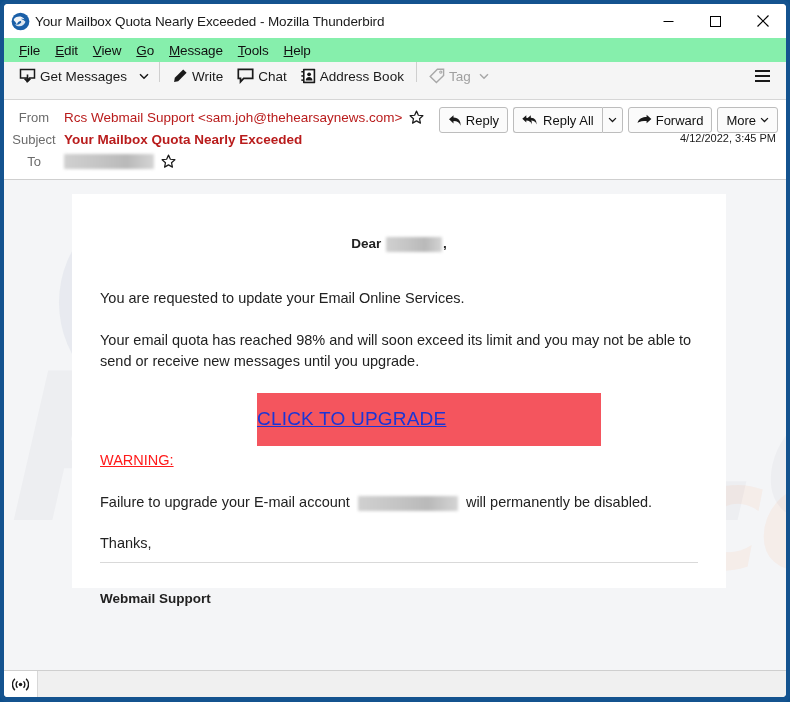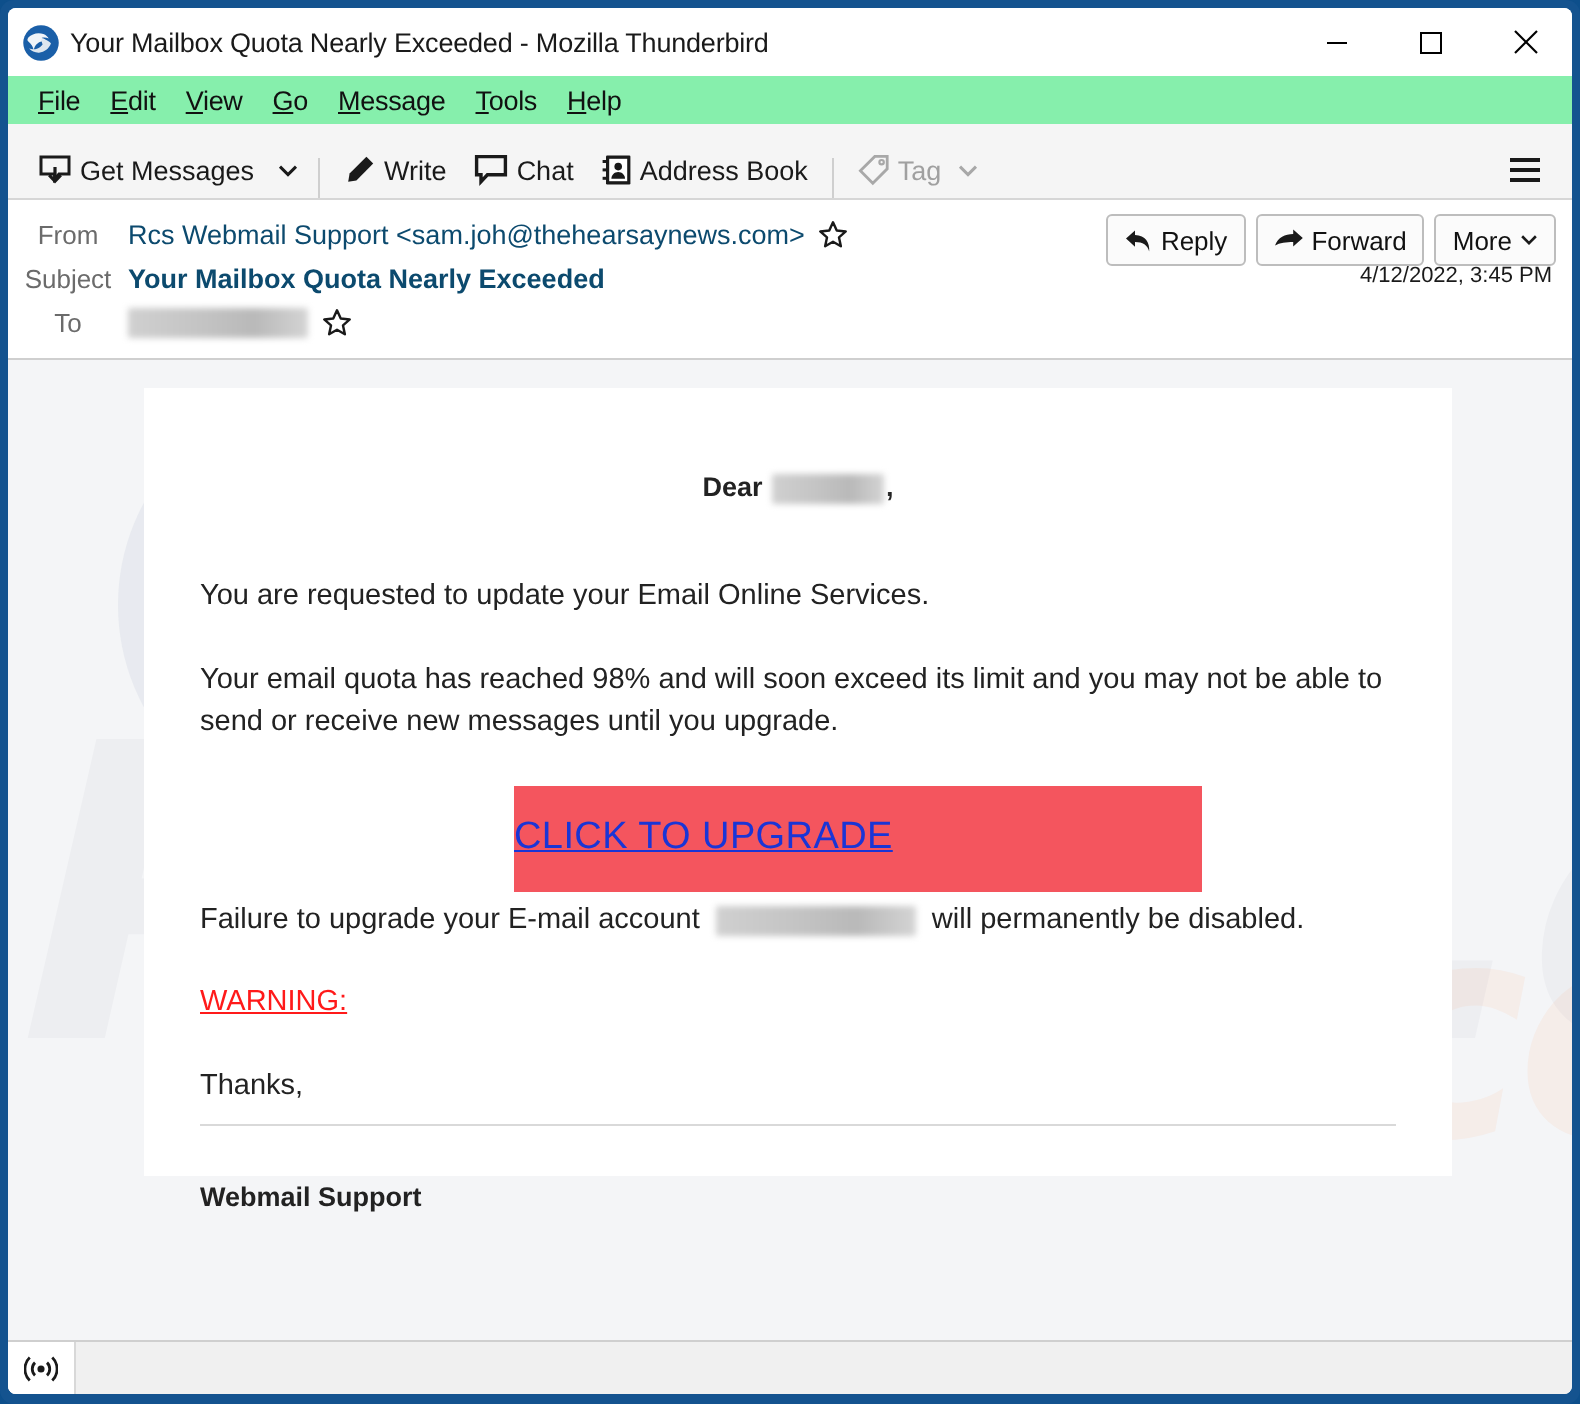--- a/index.html
+++ b/index.html
@@ -80,21 +80,21 @@
     letter-spacing: -0.15px;
   }
   .menu-item u { text-decoration: underline; }
 
   
   #toolbar {
     height: 38px; min-height: 38px;
     background: #f5f5f5;
     border-bottom: 1px solid #d6d6d6;
     display: flex;
-    align-items: flex-end;
+    align-items: flex-start;
     padding: 0 6px 0 8px;
     position: relative;
   }
   .tbtn {
     display: flex;
     align-items: center;
     gap: 4px;
     height: 28px;
     padding: 0 7px;
     border-radius: 3px;
@@ -144,21 +144,21 @@
     font-size: 13.5px;
   }
   .hdr-label {
     width: 52px;
     min-width: 52px;
     text-align: center;
     color: #6b6b6b;
     padding-right: 8px;
     font-size: 13px;
   }
-  .hdr-value { color: #0c4a6e; white-space: nowrap; }
+  .hdr-value { color: #b91c1c; white-space: nowrap; }
   .hdr-value.bold { font-weight: bold; }
   .star {
     margin-left: 7px;
     display: inline-flex;
     vertical-align: middle;
   }
   .redacted {
     display: inline-block;
     height: 14px;
     background: linear-gradient(90deg,#d0d0d0,#c4c4c4 40%,#b9b9b9 70%,#d4d4d4);
@@ -485,20 +485,34 @@
     </div>
 
     <div id="reply-group">
       <div class="rbtn">
         <svg width="14" height="13" viewBox="0 0 14 13">
           <path d="M5.5 1.2L1 5.3l4.5 4.1V7C9.4 7 11.8 8.5 12.6 11.8 12.9 7.2 10.8 3.8 5.5 3.5z" fill="#1a1a1a"></path>
         </svg>
         <span>Reply</span>
       </div>
 
+      <div class="split">
+        <div class="rbtn rbtn-main">
+          <svg width="17" height="13" viewBox="0 0 17 13">
+            <path d="M4.3 1.2L0.3 4.8l4 3.6V6.6c3.1 0 5 1.2 5.7 3.8.2-3.7-1.4-6.4-5.7-6.6z" fill="#1a1a1a"></path>
+            <path d="M8.8 1.2l-4 3.6 4 3.6V6.6c3.1 0 5 1.2 5.7 3.8.2-3.7-1.4-6.4-5.7-6.6z" fill="#1a1a1a"></path>
+          </svg>
+          <span>Reply All</span>
+        </div>
+        <div class="rbtn rbtn-caret">
+          <svg width="9" height="6" viewBox="0 0 10 7">
+            <path d="M1 1.3L5 5.3 9 1.3" fill="none" stroke="#1a1a1a" stroke-width="1.5"></path>
+          </svg>
+        </div>
+      </div>
 
       <div class="rbtn">
         <svg width="15" height="12" viewBox="0 0 15 12">
           <path d="M0.5 8.8C2 4.6 5.5 3 9.6 3V0.8L14.4 5 9.6 9.2V7C6.2 7 2.8 7.4 0.5 8.8z" fill="#1a1a1a"></path>
         </svg>
         <span>Forward</span>
       </div>
 
       <div class="rbtn">
         <span>More</span>
@@ -532,27 +546,27 @@
         <p>You are requested to update your Email Online Services.</p>
 
         <p>Your email quota has reached 98% and will soon exceed its limit and you may not be able to send or receive new messages until you upgrade.</p>
 
         <div id="upgrade-wrap">
           <div id="upgrade-btn" style="background: rgb(244, 85, 94);">
             <a id="upgrade-link" href="#" style="color: rgb(26, 53, 214);">CLICK TO UPGRADE</a>
           </div>
         </div>
 
+        <p id="warning" style="color: rgb(255, 26, 26);">WARNING:</p>
+
         <p id="fail-line">
           <span>Failure to upgrade your E-mail account</span>
           <span class="redacted"></span>
           <span>will permanently be disabled.</span>
         </p>
-
-        <p id="warning" style="color: rgb(255, 26, 26);">WARNING:</p>
 
         <p id="thanks-line">Thanks,</p>
         <hr id="thanks-rule">
 
         <p id="signoff">Webmail Support</p>
       </div>
     </div>
   </div>
 
   <div id="statusbar">

